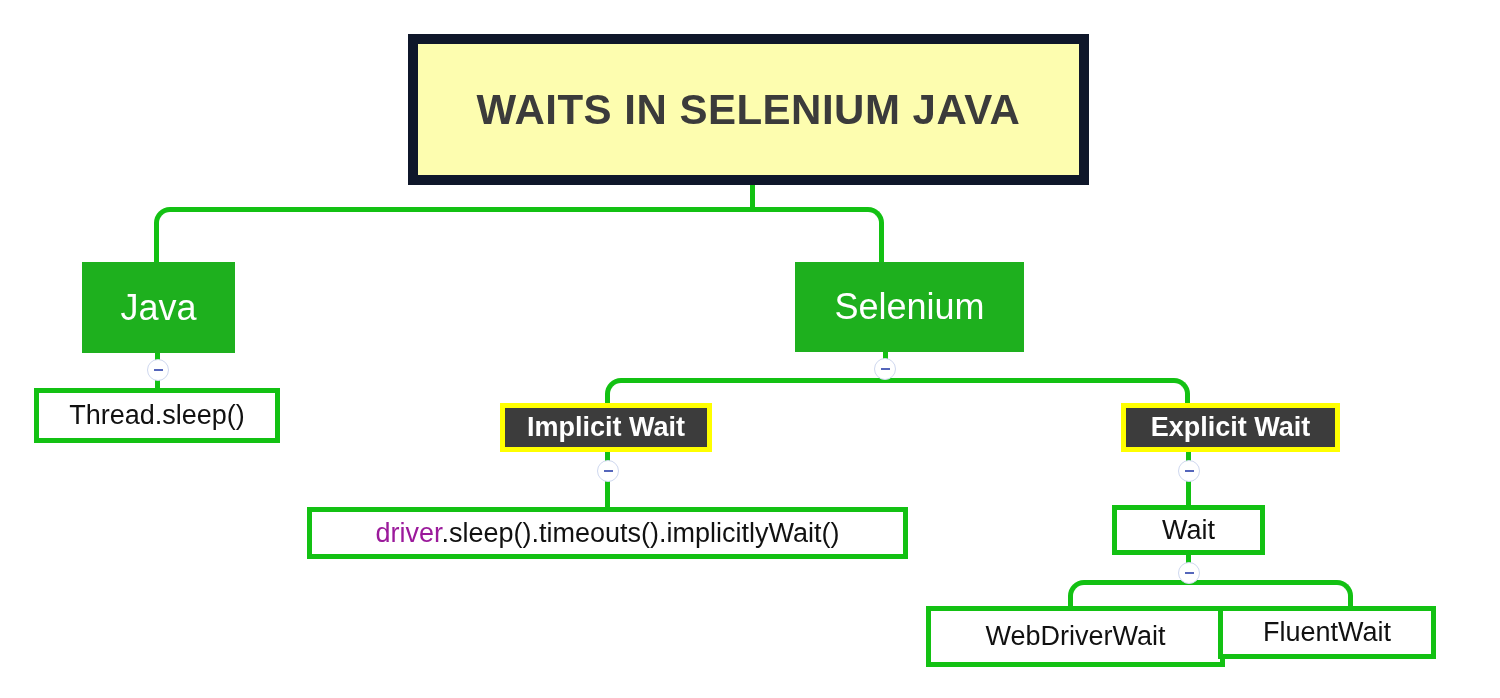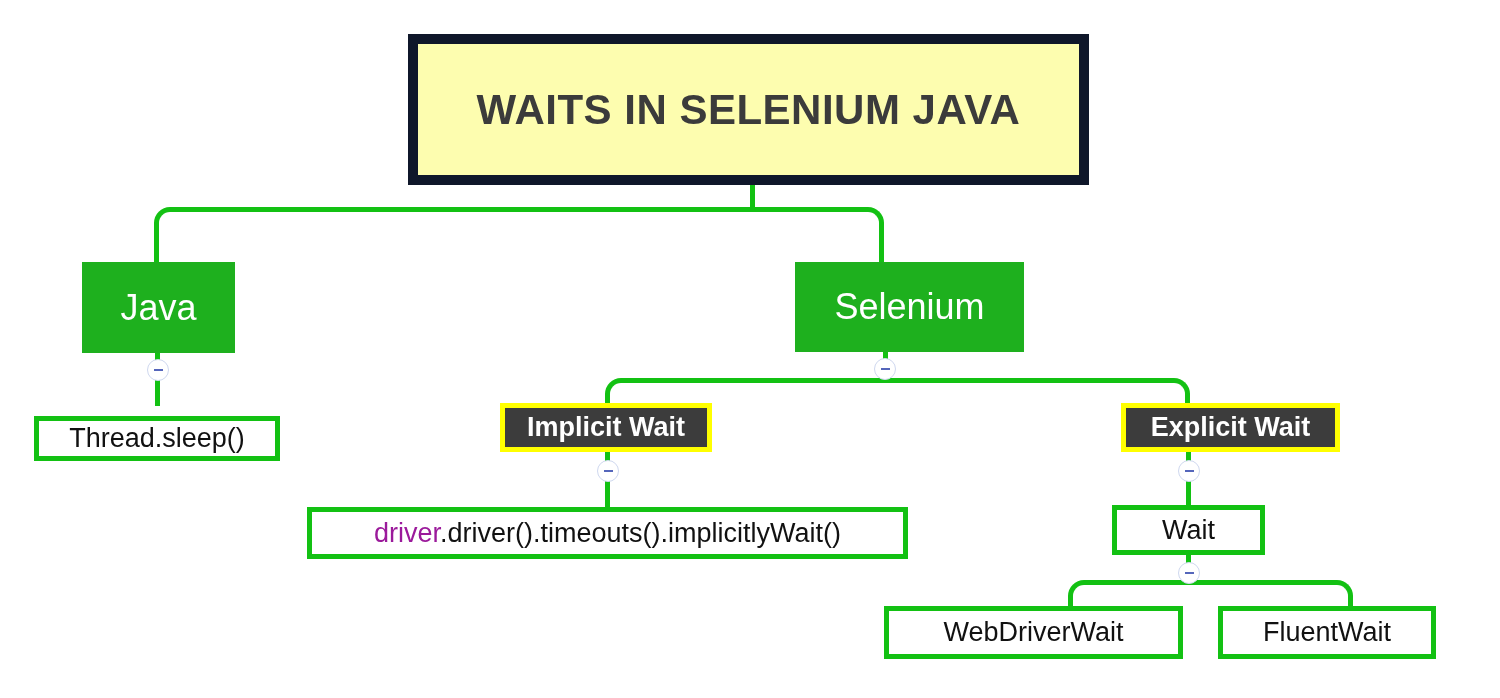--- a/index.html
+++ b/index.html
@@ -137,41 +137,41 @@
   </div>
 
   <div class="node branch" style="left:82px; top:262px; width:153px; height:91px;">
     <span>Java</span>
   </div>
 
   <div class="node branch" style="left:771px; top:262px; width:229px; height:90px;margin-left:24px;">
     <span>Selenium</span>
   </div>
 
-  <div class="node leaf" style="left:34px; top:416px; width:246px; height:45px;">
+  <div class="node leaf" style="left:34px; top:388px; width:246px; height:55px;">
     <span>Thread.sleep()</span>
   </div>
 
   <div class="node dark" style="left:500px; top:403px; width:212px; height:49px;">
     <span>Implicit Wait</span>
   </div>
 
   <div class="node dark" style="left:1077px; top:403px; width:219px; height:49px;margin-left:44px;">
     <span>Explicit Wait</span>
   </div>
 
   <div class="node leaf" style="left:307px; top:507px; width:601px; height:52px;">
-    <span><span class="code-var">driver</span><span>.driver().timeouts().implicitlyWait()</span></span>
+    <span><span class="code-var">driver</span><span>.sleep().timeouts().implicitlyWait()</span></span>
   </div>
 
   <div class="node leaf" style="left:1112px; top:505px; width:153px; height:50px;">
     <span>Wait</span>
   </div>
 
-  <div class="node leaf" style="left:884px; top:606px; width:299px; height:53px;">
+  <div class="node leaf" style="left:926px; top:606px; width:299px; height:61px;">
     <span>WebDriverWait</span>
   </div>
 
   <div class="node leaf" style="left:1218px; top:606px; width:218px; height:53px;">
     <span>FluentWait</span>
   </div>
 
   <div class="toggle" style="left:147px; top:359px;">
     <span class="minus"></span>
   </div>

